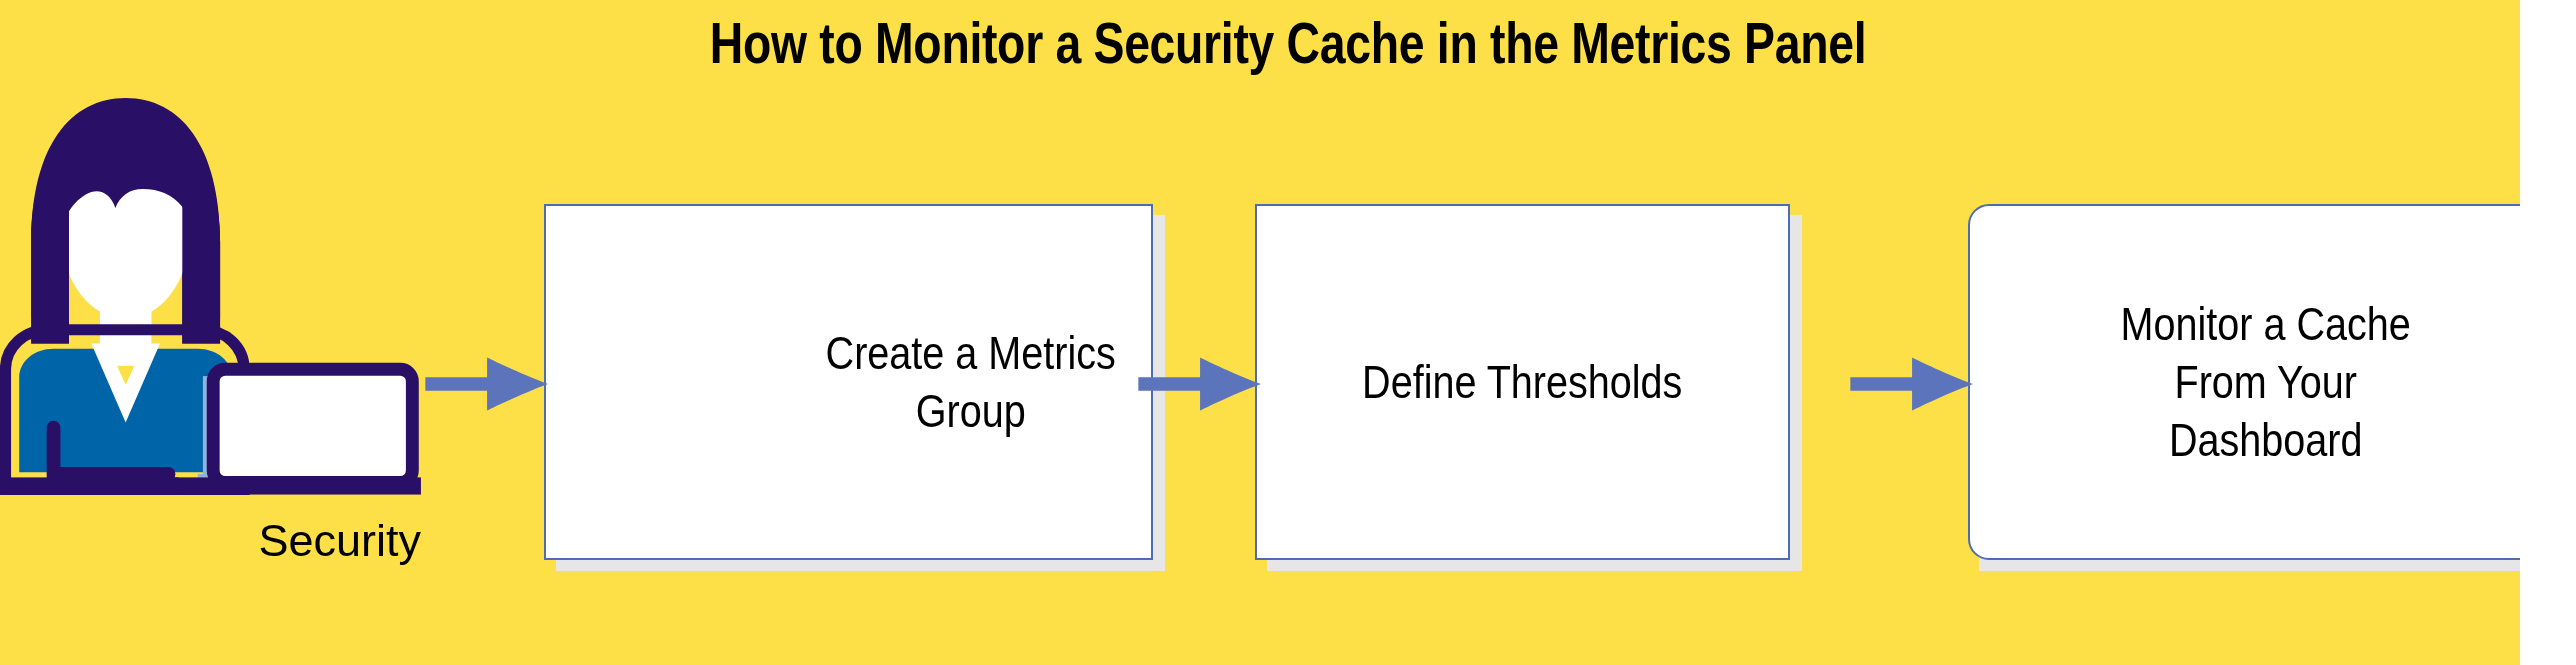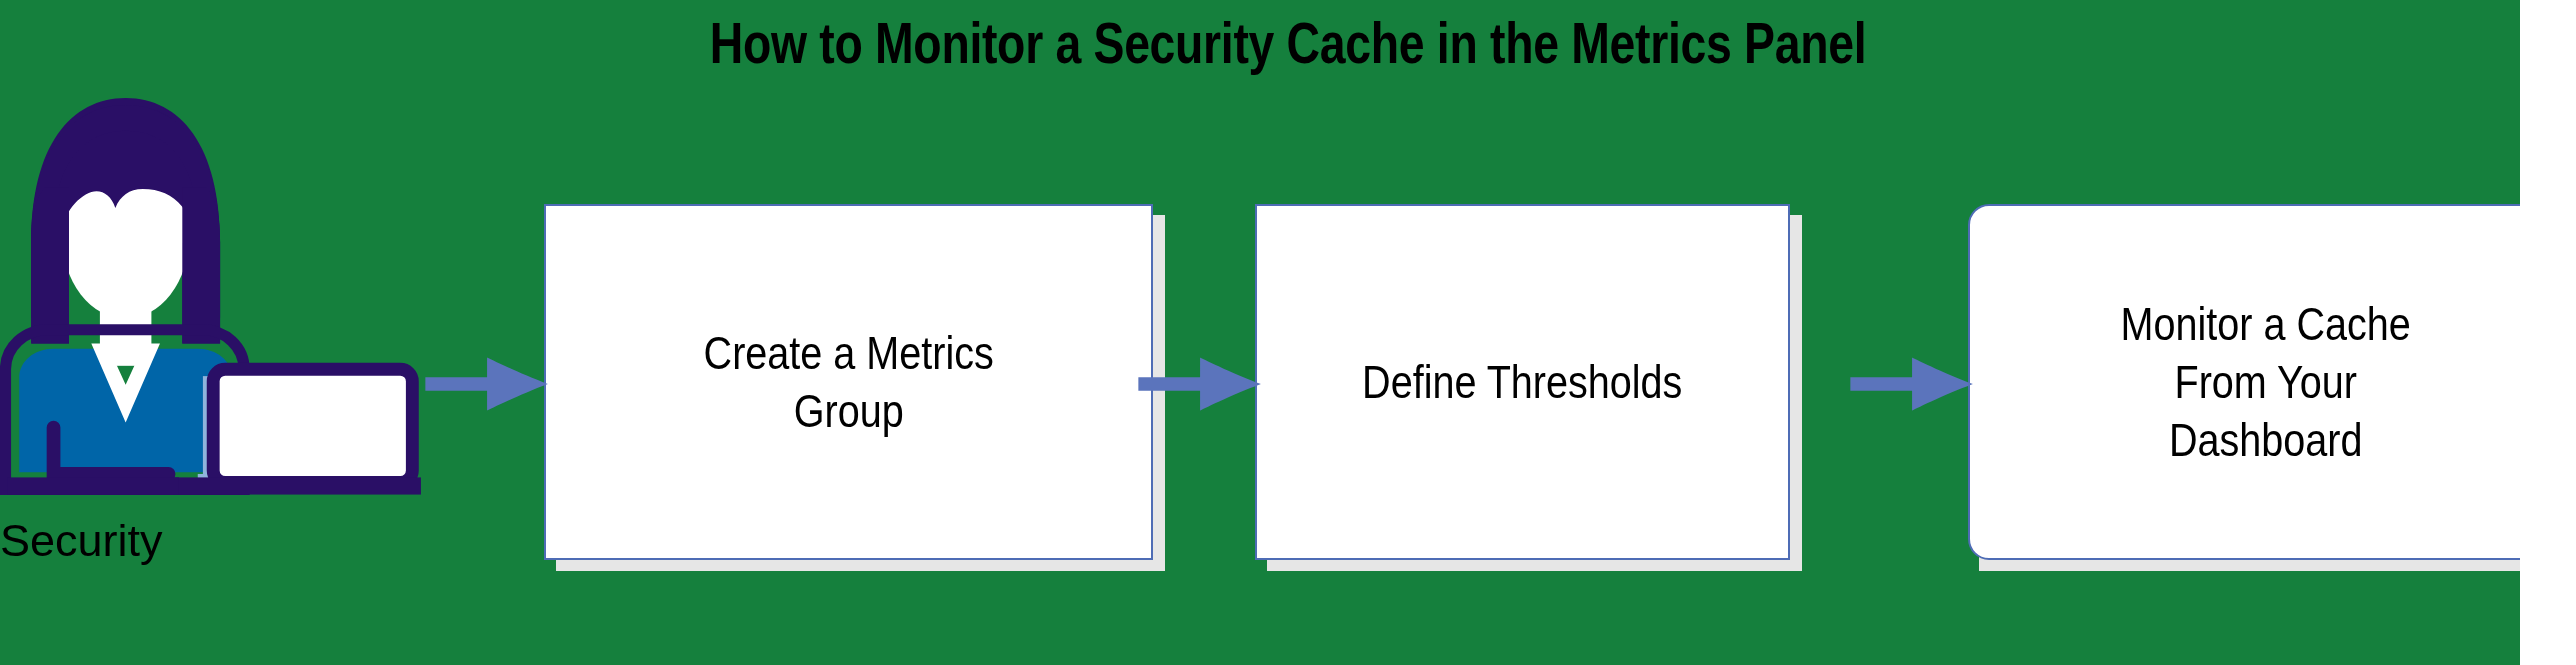--- a/index.html
+++ b/index.html
@@ -7,21 +7,21 @@
     padding: 0;
     background: #ffffff;
   }
   body {
     font-family: "Liberation Sans", sans-serif;
   }
   #canvas {
     position: relative;
     width: 2520px;
     height: 665px;
-    background: #15803d;
+    background: #fde047;
     overflow: hidden;
   }
 
   
   .diagram-title {
     position: absolute;
     left: 0;
     top: 6.9px;
     width: 2576px;
     text-align: center;
@@ -44,21 +44,21 @@
     width: 447px;
     height: 412px;
   }
   .actor svg { display: block; }
 
   .actor-label {
     position: absolute;
     left: 0px;
     top: 513px;
     width: 421px;
-    text-align: left;
+    text-align: right;
     font-family: "Liberation Sans", sans-serif;
     font-size: 45px;
     line-height: 55px;
     color: #000000;
   }
   .actor-label span { display: block; }
 
   
   .pbox {
     position: absolute;
@@ -143,21 +143,21 @@
     <span>Security</span>
   </div>
 
   <div class="arrow" style="left:425px; top:354px; width:125px; height:60px;">
     <svg width="125" height="60" viewBox="0 0 145 70" xmlns="http://www.w3.org/2000/svg">
       <path d="M0 27 L72 27 L72 4 C72 4 108 22 143 35 C108 48 72 66 72 66 L72 43 L0 43 Z" fill="#5B74BC"></path>
     </svg>
   </div>
 
   <div class="pshadow" style="left:556px; top:215px; width:609px; height:356px;"></div>
-  <div class="pbox" style="left:544px; top:204px; width:609px; height:356px;">
+  <div class="pbox" style="left:544px; top:204px; width:609px; height:356px;justify-content:flex-end;">
     <div class="pbox-text">Create a Metrics
 Group</div>
   </div>
 
   <div class="arrow" style="left:1138px; top:354px; width:125px; height:60px;">
     <svg width="125" height="60" viewBox="0 0 145 70" xmlns="http://www.w3.org/2000/svg">
       <path d="M0 27 L72 27 L72 4 C72 4 108 22 143 35 C108 48 72 66 72 66 L72 43 L0 43 Z" fill="#5B74BC"></path>
     </svg>
   </div>
 

